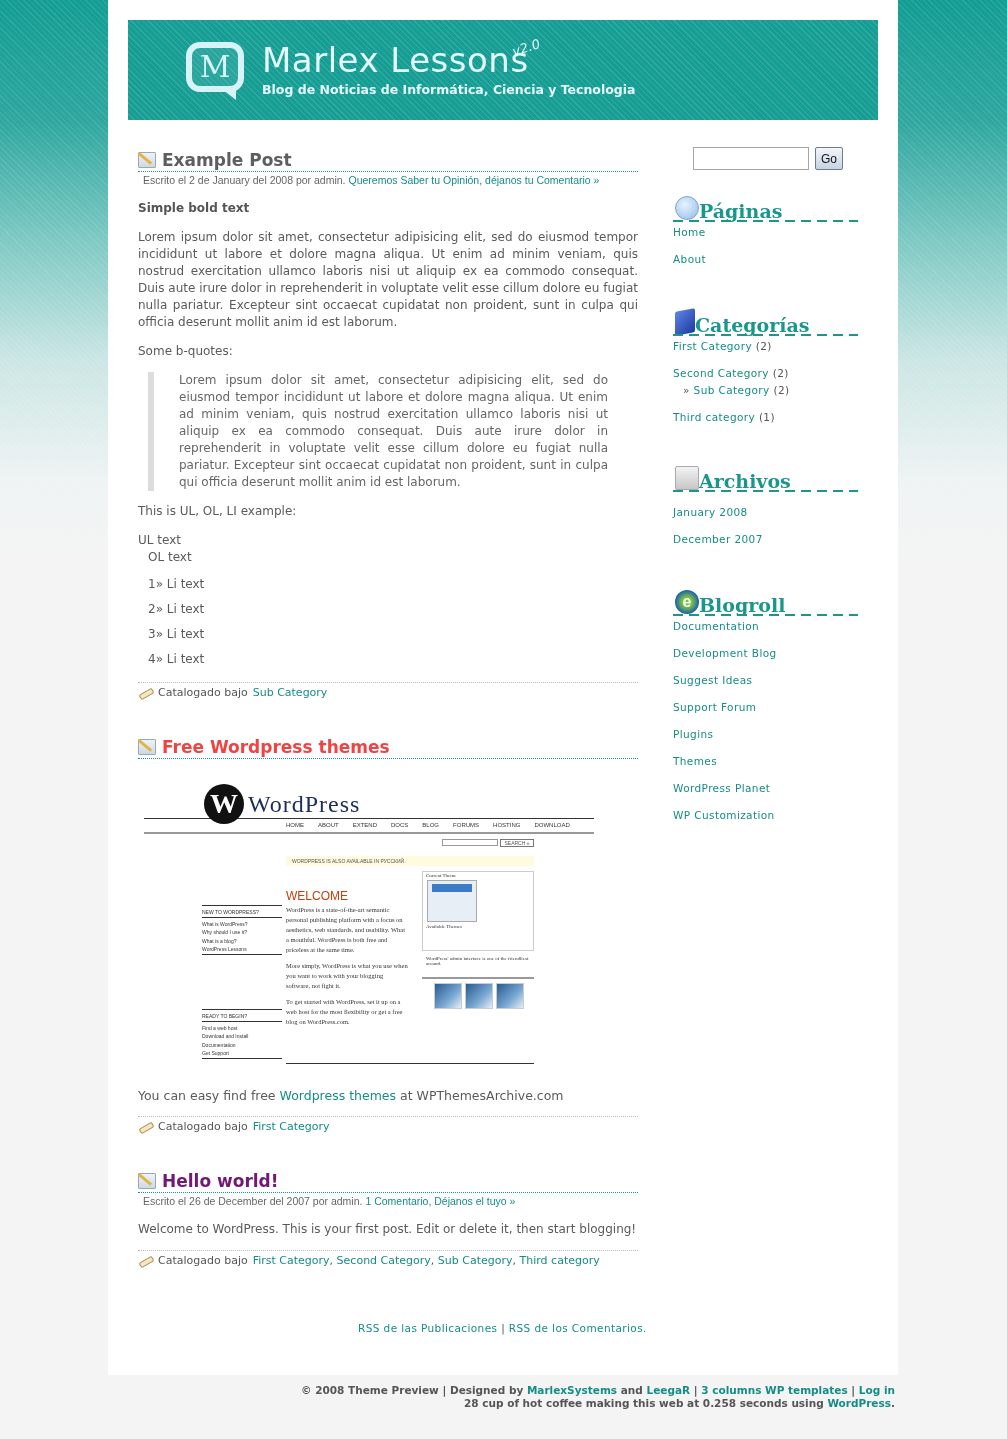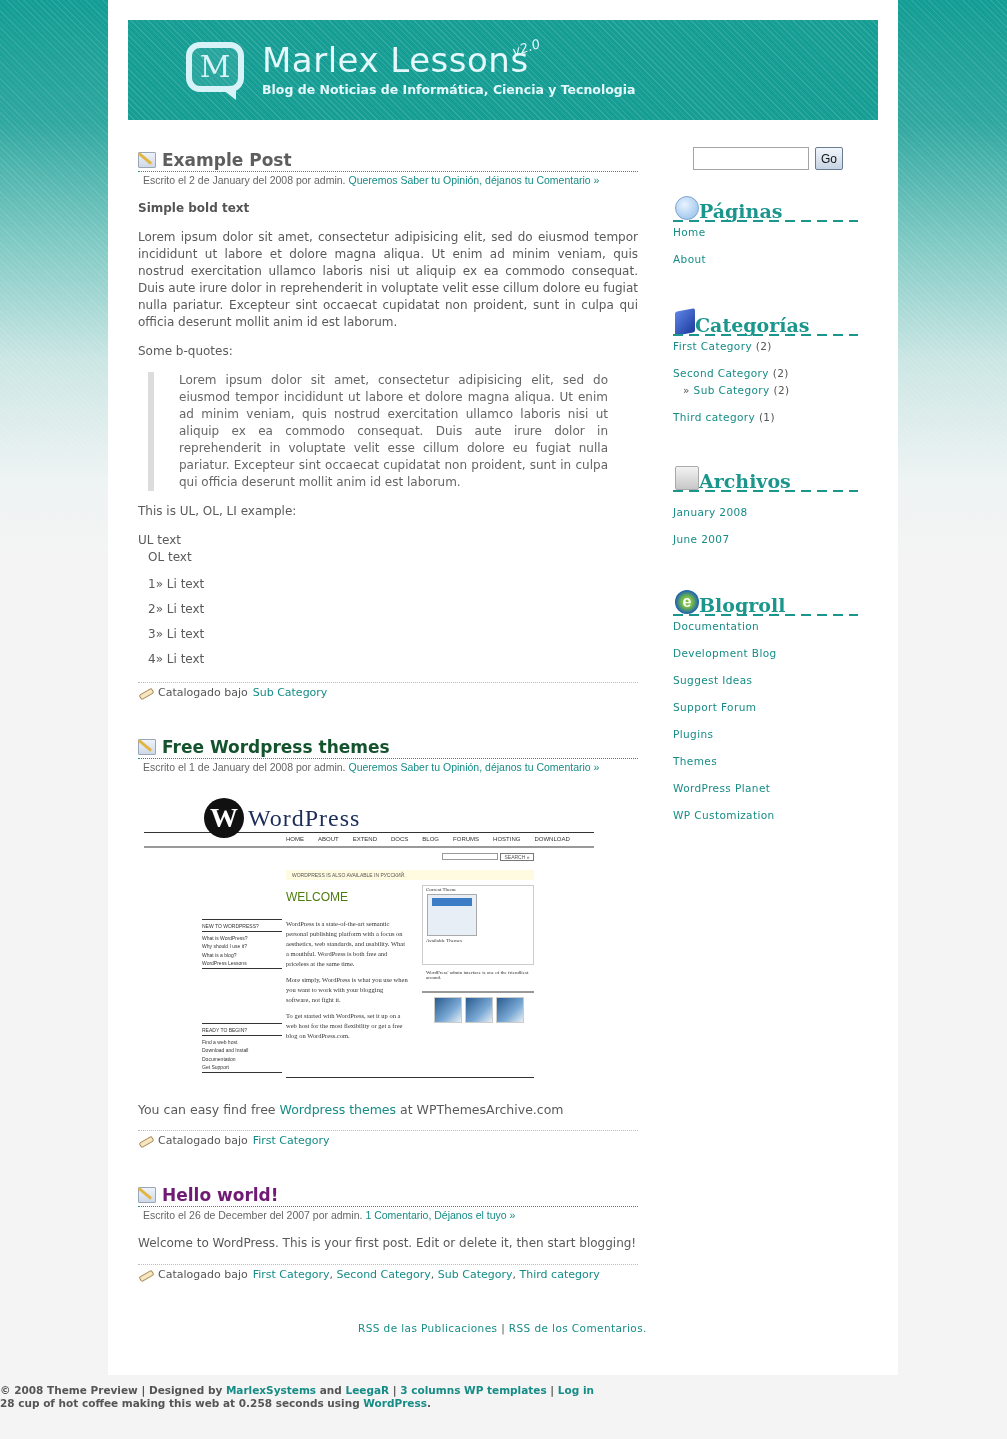--- a/index.html
+++ b/index.html
@@ -97,21 +97,21 @@
     position: absolute; left: 60px; top: 7px; width: 40px; height: 40px; border-radius: 50%;
     background: #111; color: #fff; font-size: 28px; font-weight: bold; line-height: 40px; text-align: center;
   }
   .wp-logo-text { position: absolute; left: 104px; top: 14px; font-size: 24px; color: #1c2d5a; letter-spacing: 1px; }
   .wp-line1 { position: absolute; left: 0; top: 41px; width: 450px; height: 1px; background: #333; }
   .wp-line2 { position: absolute; left: 0; top: 55px; width: 450px; height: 2px; background: #999; }
   .wp-nav { position: absolute; left: 142px; top: 45px; display: flex; gap: 14px; font-size: 6px; color: #333; font-family: "Liberation Sans", sans-serif; }
   .wp-search { position: absolute; left: 298px; top: 62px; width: 56px; height: 7px; border: 1px solid #999; }
   .wp-search-btn { position: absolute; left: 356px; top: 62px; width: 34px; height: 8px; border: 1px solid #777; font-size: 5px; text-align: center; font-family: "Liberation Sans", sans-serif; }
   .wp-notice { position: absolute; left: 142px; top: 79px; width: 248px; height: 10px; background: #fffbe0; font-size: 5px; color: #555; padding: 2px 6px; font-family: "Liberation Sans", sans-serif; }
-  .wp-welcome { position: absolute; left: 142px; top: 99px; font-size: 12px; color: #4d7c0f; font-family: "Liberation Sans", sans-serif; }
+  .wp-welcome { position: absolute; left: 142px; top: 112px; font-size: 12px; color: #c2410c; font-family: "Liberation Sans", sans-serif; }
   .wp-para { position: absolute; left: 142px; top: 128px; width: 122px; font-size: 6.5px; line-height: 10px; color: #333; }
   .wp-side-box { position: absolute; left: 58px; width: 80px; font-size: 5px; color: #333; font-family: "Liberation Sans", sans-serif; border-top: 1px solid #333; padding-top: 2px; line-height: 8.5px; }
   .wp-theme-box { position: absolute; left: 278px; top: 94px; width: 112px; height: 80px; border: 1px solid #ccc; font-size: 5px; color: #333; }
   .wp-theme-inner { position: absolute; left: 4px; top: 8px; width: 50px; height: 42px; background: #e7eef6; border: 1px solid #aaa; }
   .wp-theme-inner::before { content: ""; position: absolute; left: 4px; top: 3px; width: 40px; height: 8px; background: #3b7cc4; }
   .wp-bottom-line { position: absolute; left: 142px; top: 286px; width: 248px; height: 1px; background: #333; }
   .wp-thumbs { position: absolute; left: 290px; top: 206px; display: flex; gap: 3px; }
   .wp-thumb { width: 28px; height: 26px; border: 1px solid #ccc; background: linear-gradient(135deg, #2a5b8e 0%, #79a8d4 60%, #e8eef5 100%); }
   .wp-divider { position: absolute; left: 278px; top: 200px; width: 112px; height: 2px; background: #999; }
 
@@ -138,21 +138,21 @@
   .icon-book { background: linear-gradient(135deg, #5f84e6, #1b3b9e); border-radius: 2px; transform: skewY(-10deg); width: 20px; }
   .icon-archive { background: linear-gradient(#f3f3f3, #c7c7c7); border: 1px solid #aaa; border-radius: 2px; }
   .icon-ie { border-radius: 50%; background: radial-gradient(circle, #7ac143 30%, #1b5fb0 70%); color: #fff; font-size: 16px; font-weight: bold; text-align: center; line-height: 24px; font-family: "Liberation Sans", sans-serif; }
   .widget-list { list-style: none; margin-top: 3px; }
   .widget-list li { font-size: 10.5px; height: 27px; line-height: 14px; letter-spacing: 0.4px; }
   .widget-list li .count { color: #555; }
   .widget-list li.sub { height: auto; padding-left: 10px; margin-top: -10px; margin-bottom: 13px; }
   .widget-list .raquo { color: #555; }
 
   #rss { position: absolute; left: 250px; top: 1322px; font-size: 10.5px; color: #555; letter-spacing: 0.4px; }
-  #footer { position: absolute; left: 0; top: 1384px; width: 895px; text-align: left; font-size: 10.5px; font-weight: bold; color: #555; line-height: 13px; }
+  #footer { position: absolute; left: 0; top: 1384px; width: 895px; text-align: right; font-size: 10.5px; font-weight: bold; color: #555; line-height: 13px; }
   #footer a { color: #168c86; }
 </style>
 </head>
 <body>
 
 <div id="page">
   <div id="header">
     <div class="logo-bubble">
       <span class="logo-m">M</span>
     </div>
@@ -190,26 +190,22 @@
       <div class="post-footer">
         <span class="pencil-icon"></span>
         <span>Catalogado bajo</span>
         <a>Sub Category</a>
       </div>
     </div>
 
     <div class="post" style="margin-top:38px">
       <h2 class="post-title">
         <span class="note-icon"></span>
-        <a style="color:#14532d">Free Wordpress themes</a>
+        <a style="color:#ef4444">Free Wordpress themes</a>
       </h2>
-      <div class="post-meta">
-        <span>Escrito el 1 de January del 2008 por admin.</span>
-        <a>Queremos Saber tu Opinión, déjanos tu Comentario »</a>
-      </div>
       <div class="wp-screenshot">
         <div class="wp-line1"></div>
         <div class="wp-line2"></div>
         <div class="wp-logo-circle">W</div>
         <div class="wp-logo-text">WordPress</div>
         <div class="wp-nav">
           <span>HOME</span>
           <span>ABOUT</span>
           <span>EXTEND</span>
           <span>DOCS</span>
@@ -324,21 +320,21 @@
       </ul>
     </div>
 
     <div class="widget" style="margin-top:-2px">
       <h3 class="widget-title">
         <span class="w-icon icon-archive"></span>
         <span>Archivos</span>
       </h3>
       <ul class="widget-list" style="margin-top:13px">
         <li><a>January 2008</a></li>
-        <li><a>June 2007</a></li>
+        <li><a>December 2007</a></li>
       </ul>
     </div>
 
     <div class="widget" style="margin-top:8px">
       <h3 class="widget-title">
         <span class="w-icon icon-ie">e</span>
         <span>Blogroll</span>
       </h3>
       <ul class="widget-list">
         <li><a>Documentation</a></li>

